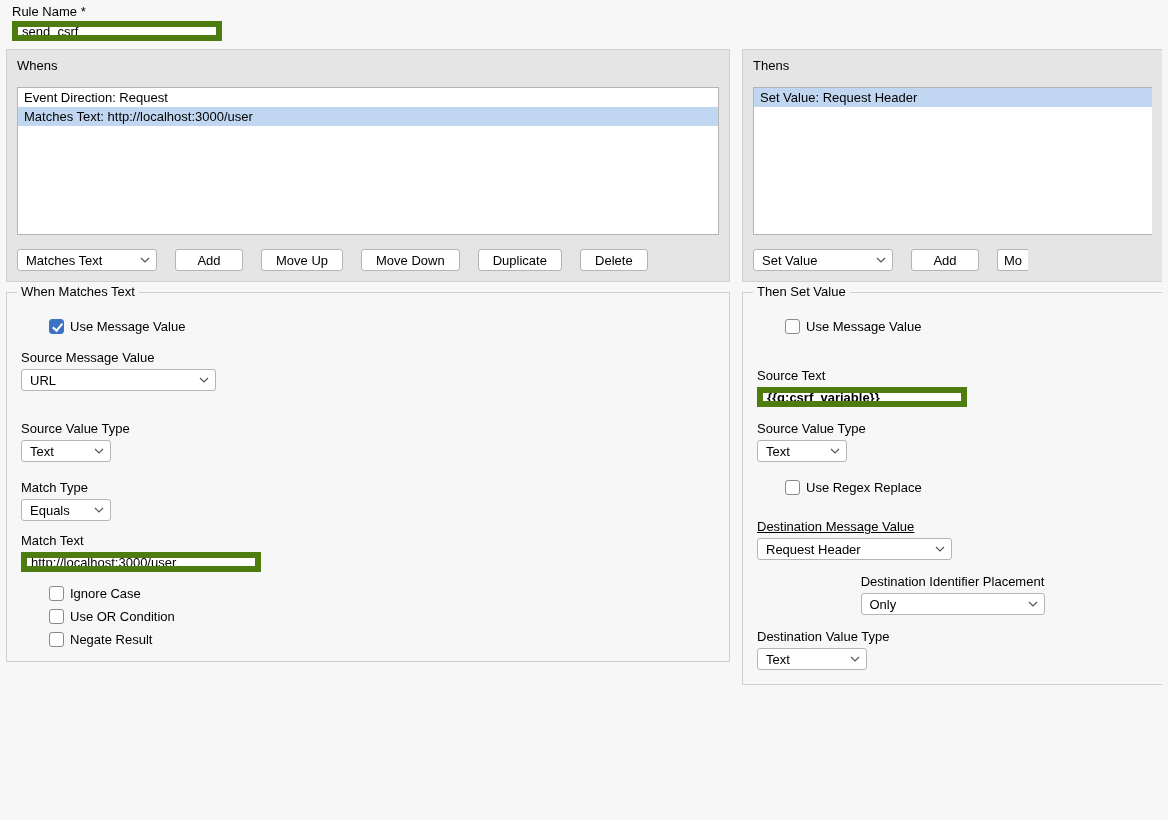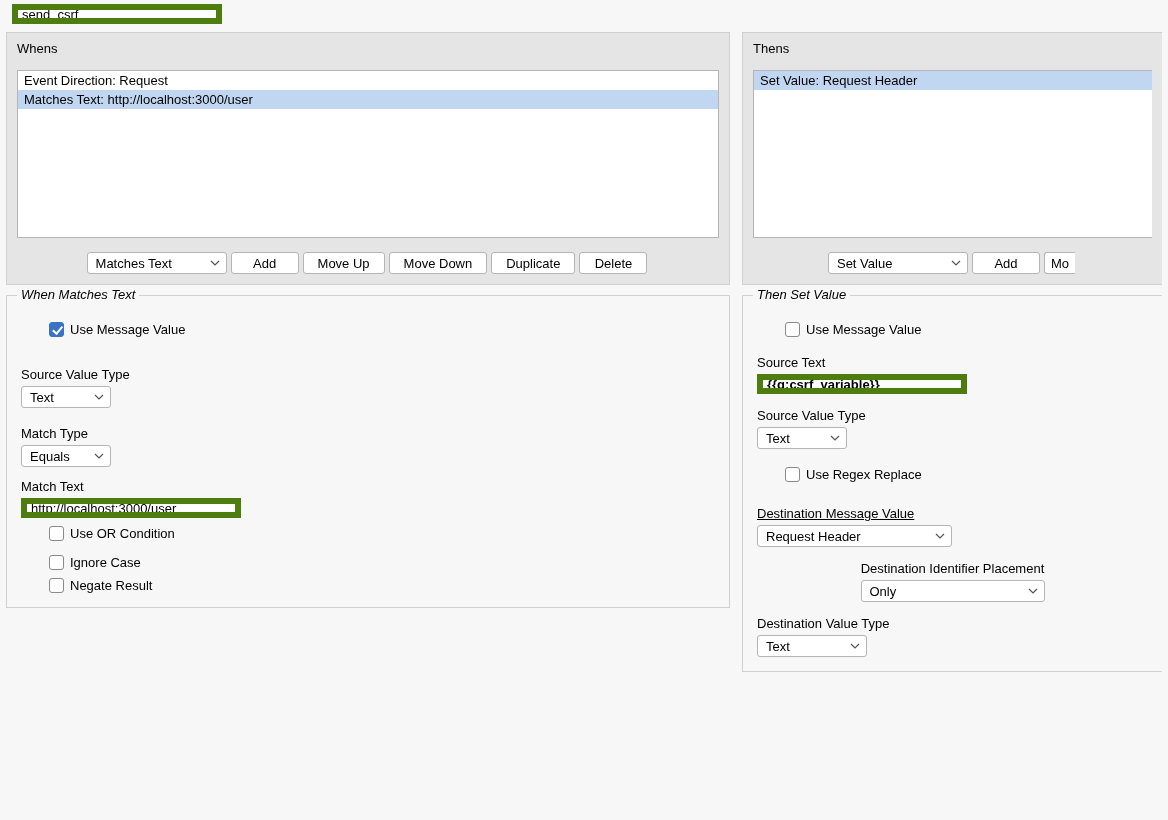--- a/index.html
+++ b/index.html
@@ -29,33 +29,33 @@
   .panel {
     border: 1px solid #d0d0d0;
     background: #e5e5e5;
     padding: 8px 10px 10px 10px;
     margin-top: 4px;
   }
   .panel-title { margin-bottom: 14px; }
   .listbox {
     border: 1px solid #b5b5b5;
     background: #fff;
-    height: 168px;
+    height: 148px;
     overflow: auto;
   }
   .list-row {
     padding: 1px 6px;
     line-height: 17px;
     cursor: default;
   }
   .list-row.selected { background: #c1d7f1; }
   .button-row {
     display: flex;
-    justify-content: center;
-    gap: 4px;
+    justify-content: flex-start;
+    gap: 18px;
     padding: 14px 2px 0 0;
   }
   .select-wrap, .btn {
     height: 22px;
     border: 1px solid #b5b5b5;
     background: #fff;
     font-size: 13px;
     font-family: inherit;
     display: inline-flex;
     align-items: center;
@@ -91,21 +91,20 @@
     position: relative;
     padding: 18px 14px 14px 14px;
   }
   .fieldset-legend {
     position: absolute;
     top: -9px;
     left: 10px;
     background: #f7f7f7;
     padding: 0 4px;
     font-size: 13px;
-    font-style: italic;
   }
   .form-row { margin: 8px 0 0 0; }
   .form-row-first { margin-top: 6px; }
   .form-row label.lbl { display: block; margin-bottom: 4px; }
   .chk-row { display: flex; align-items: center; gap: 6px; margin-top: 8px; margin-left: 28px; }
   .chk-box {
     width: 15px; height: 15px;
     border: 1px solid #8a8a8a;
     border-radius: 3px;
     background: #fff;
@@ -120,20 +119,21 @@
     width: 4px; height: 8px;
     border: solid #fff;
     border-width: 0 2px 2px 0;
     transform: rotate(40deg) translateY(-1px);
   }
 </style>
 </head>
 <body>
 
 <div class="top-bar">
+  <span class="rule-label">Rule Name *</span>
   <input class="text-input rule-name-input" value="send_csrf" style="">
 </div>
 
 <div class="columns">
 
   <div class="col">
     <div class="panel">
       <div class="panel-title">Whens</div>
       <div class="listbox" id="whens-list">
           <div class="list-row">Event Direction: Request</div>
@@ -167,20 +167,31 @@
     </div>
 
     <div class="fieldset">
       <div class="fieldset-legend">When Matches Text</div>
 
       <div class="chk-row form-row-first">
         <span class="chk-box checked"></span>
         <span>Use Message Value</span>
       </div>
 
+      <div class="form-row" style="margin-top:16px;">
+        <label class="lbl">Source Message Value</label>
+        <div class="select-wrap w190">
+          <span>URL</span>
+          <span class="chevron">
+              <svg width="10" height="6" viewBox="0 0 10 6">
+                <path d="M1 1 L5 5 L9 1" stroke="#555" stroke-width="1.2" fill="none"></path>
+              </svg>
+            </span>
+        </div>
+      </div>
 
       <div class="form-row" style="margin-top:30px;">
         <label class="lbl">Source Value Type</label>
         <div class="select-wrap w90">
           <span>Text</span>
           <span class="chevron">
               <svg width="10" height="6" viewBox="0 0 10 6">
                 <path d="M1 1 L5 5 L9 1" stroke="#555" stroke-width="1.2" fill="none"></path>
               </svg>
             </span>
@@ -194,30 +205,30 @@
           <span class="chevron">
               <svg width="10" height="6" viewBox="0 0 10 6">
                 <path d="M1 1 L5 5 L9 1" stroke="#555" stroke-width="1.2" fill="none"></path>
               </svg>
             </span>
         </div>
       </div>
 
       <div class="form-row" style="margin-top:12px;">
         <label class="lbl">Match Text</label>
-        <input class="text-input" style="width: 220px;" value="http://localhost:3000/user">
-      </div>
-
+        <input class="text-input" style="width: 240px;" value="http://localhost:3000/user">
+      </div>
+
+      <div class="chk-row" style="margin-top:14px;">
+        <span class="chk-box"></span>
+        <span>Ignore Case</span>
+      </div>
       <div class="chk-row">
         <span class="chk-box"></span>
         <span>Use OR Condition</span>
-      </div>
-      <div class="chk-row" style="margin-top:14px;">
-        <span class="chk-box"></span>
-        <span>Ignore Case</span>
       </div>
       <div class="chk-row">
         <span class="chk-box"></span>
         <span>Negate Result</span>
       </div>
     </div>
   </div>
 
   <div class="col" style="max-width:420px; flex:0 0 420px;">
     <div class="panel" style="border-right:none;">
@@ -244,21 +255,21 @@
     </div>
 
     <div class="fieldset" style="border-right:none;">
       <div class="fieldset-legend">Then Set Value</div>
 
       <div class="chk-row form-row-first">
         <span class="chk-box"></span>
         <span>Use Message Value</span>
       </div>
 
-      <div class="form-row" style="margin-top:18px;">
+      <div class="form-row" style="margin-top:34px;">
         <label class="lbl">Source Text</label>
         <input class="text-input" style="width: 210px; font-weight: bold;" value="{{g:csrf_variable}}">
       </div>
 
       <div class="form-row" style="margin-top:14px;">
         <label class="lbl">Source Value Type</label>
         <div class="select-wrap w90">
           <span>Text</span>
           <span class="chevron">
               <svg width="10" height="6" viewBox="0 0 10 6">

